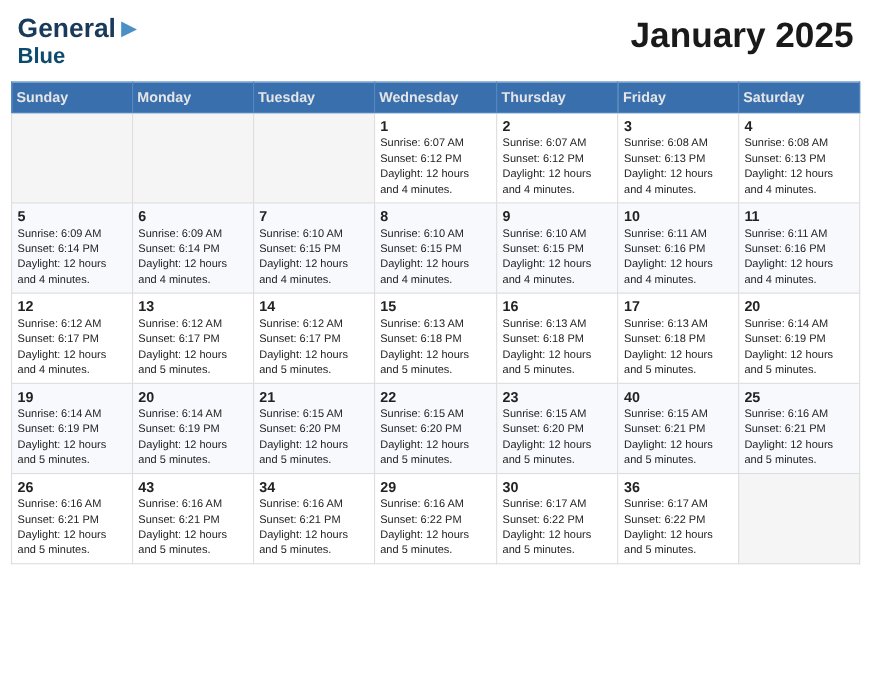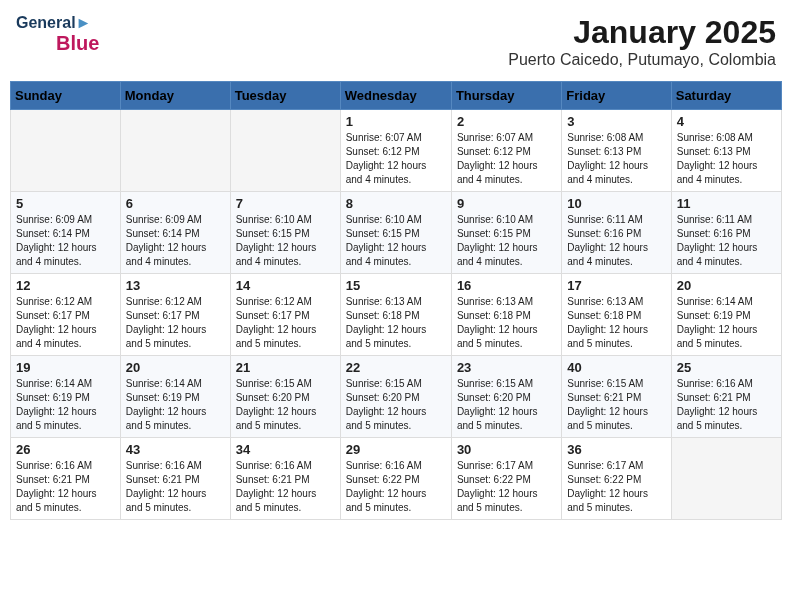--- a/index.html
+++ b/index.html
@@ -16,21 +16,21 @@
       align-items: flex-start;
       margin-bottom: 8px;
       padding: 4px 6px;
     }
     .logo {
       display: flex;
       flex-direction: column;
       align-items: flex-start;
     }
     .logo-text {
-      font-size: 16px;
+      font-size: 24px;
       font-weight: bold;
       color: #1a3a5c;
       line-height: 1.1;
     }
     .logo-text span { color: #4a90c4; }
     .logo-line {
       display: flex;
       align-items: center;
     }
     .title-block { text-align: right; }
@@ -44,21 +44,21 @@
       font-weight: normal;
       color: #333;
     }
     .calendar {
       width: 100%;
       border-collapse: collapse;
       border: 1px solid #ccc;
     }
     .calendar th {
       background: #3a6fad;
-      color: #000000;
+      color: #e5e5e5;
       font-size: 13px;
       font-weight: bold;
       padding: 6px 4px;
       text-align: left;
       border: 1px solid #5588c0;
     }
     .calendar td {
       vertical-align: top;
       padding: 4px 5px;
       font-size: 10.5px;
@@ -87,26 +87,25 @@
 <body>
 
 <div class="header">
   <div class="logo">
     <div class="logo-line">
       <span class="logo-text">
         General<span style="color:#4a90c4">►</span>
       </span>
     </div>
     <div class="logo-line">
-      <span class="logo-text" style="color:#be185d; font-size:20px;margin-left:40px;">Blue</span>
+      <span class="logo-text" style="color:#0c4a6e; font-size:20px;">Blue</span>
     </div>
   </div>
   <div class="title-block">
     <h1>January 2025</h1>
-    <h2>Puerto Caicedo, Putumayo, Colombia</h2>
   </div>
 </div>
 
 <table class="calendar">
   <thead>
     <tr>
     <th>Sunday</th>
         <th>Monday</th>
         <th>Tuesday</th>
         <th>Wednesday</th>

